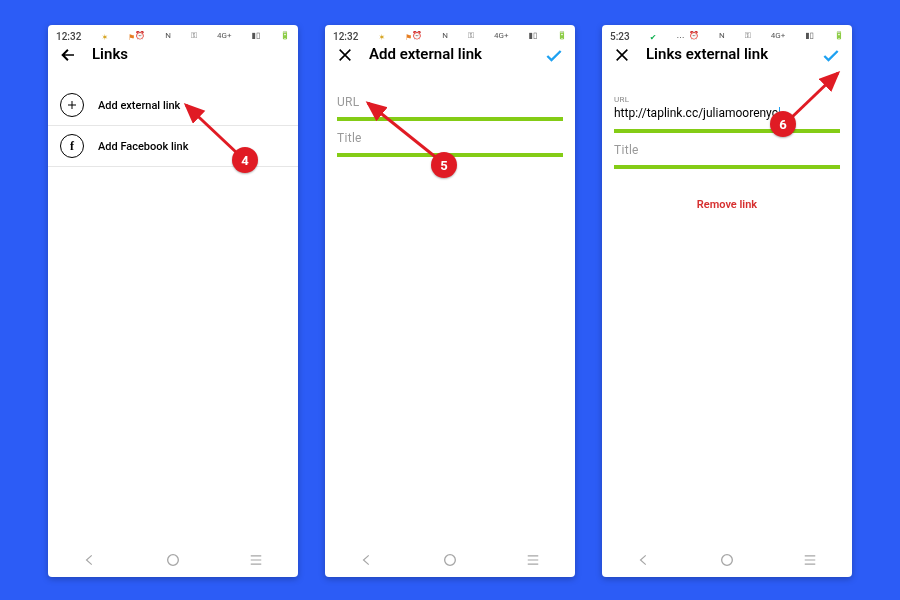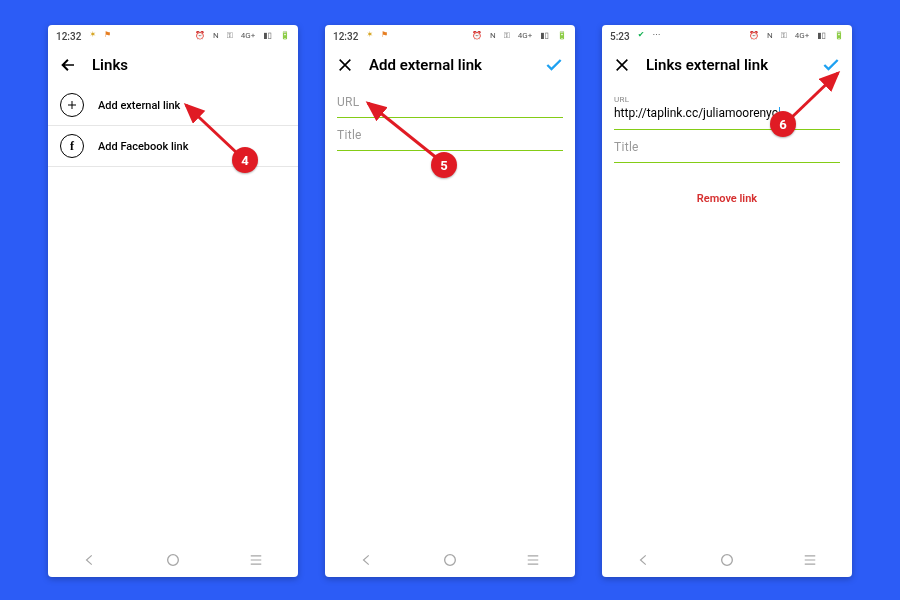--- a/index.html
+++ b/index.html
@@ -35,34 +35,34 @@
     height: 18px;
     display: flex;
     justify-content: space-between;
     align-items: center;
     padding: 2px 8px 0 8px;
     font-size: 9px;
     color: #555;
   }
   .statusbar .left, .statusbar .right {
     display: flex;
-    align-items: flex-start;
-    gap: 8px;
+    align-items: flex-end;
+    gap: 20px;
   }
   .statusbar .time { font-weight: 500; font-size: 10px; color:#444; }
   .tiny-icon { font-size: 8px; line-height:1; }
   .orange { color:#e67e22; }
   .yellow { color:#d4a017; }
   .green  { color:#10b050; }
 
   
   .appbar {
     height: 40px;
     display: flex;
-    align-items: center;
+    align-items: flex-start;
     padding: 0 10px;
     gap: 14px;
   }
   .appbar .lead {
     width: 20px; height: 20px;
     display:flex; align-items:center; justify-content:center;
     color:#000;
   }
   .appbar .title {
     font-size: 15px;
@@ -92,21 +92,21 @@
     border-radius: 50%;
     display:flex; align-items:center; justify-content:center;
     font-size: 12px;
     font-weight:700;
   }
   .row .label { font-size: 11px; font-weight:500; color:#000; }
 
   
   .field {
     margin: 6px 12px 0 12px;
-    border-bottom: 1px solid #84cc16;
+    border-bottom: 4px solid #84cc16;
     padding: 4px 0 8px 0;
   }
   .field .flabel {
     font-size: 8px;
     color:#888;
     letter-spacing: 0.3px;
   }
   .field .fvalue {
     font-size: 12px;
     color:#000;

